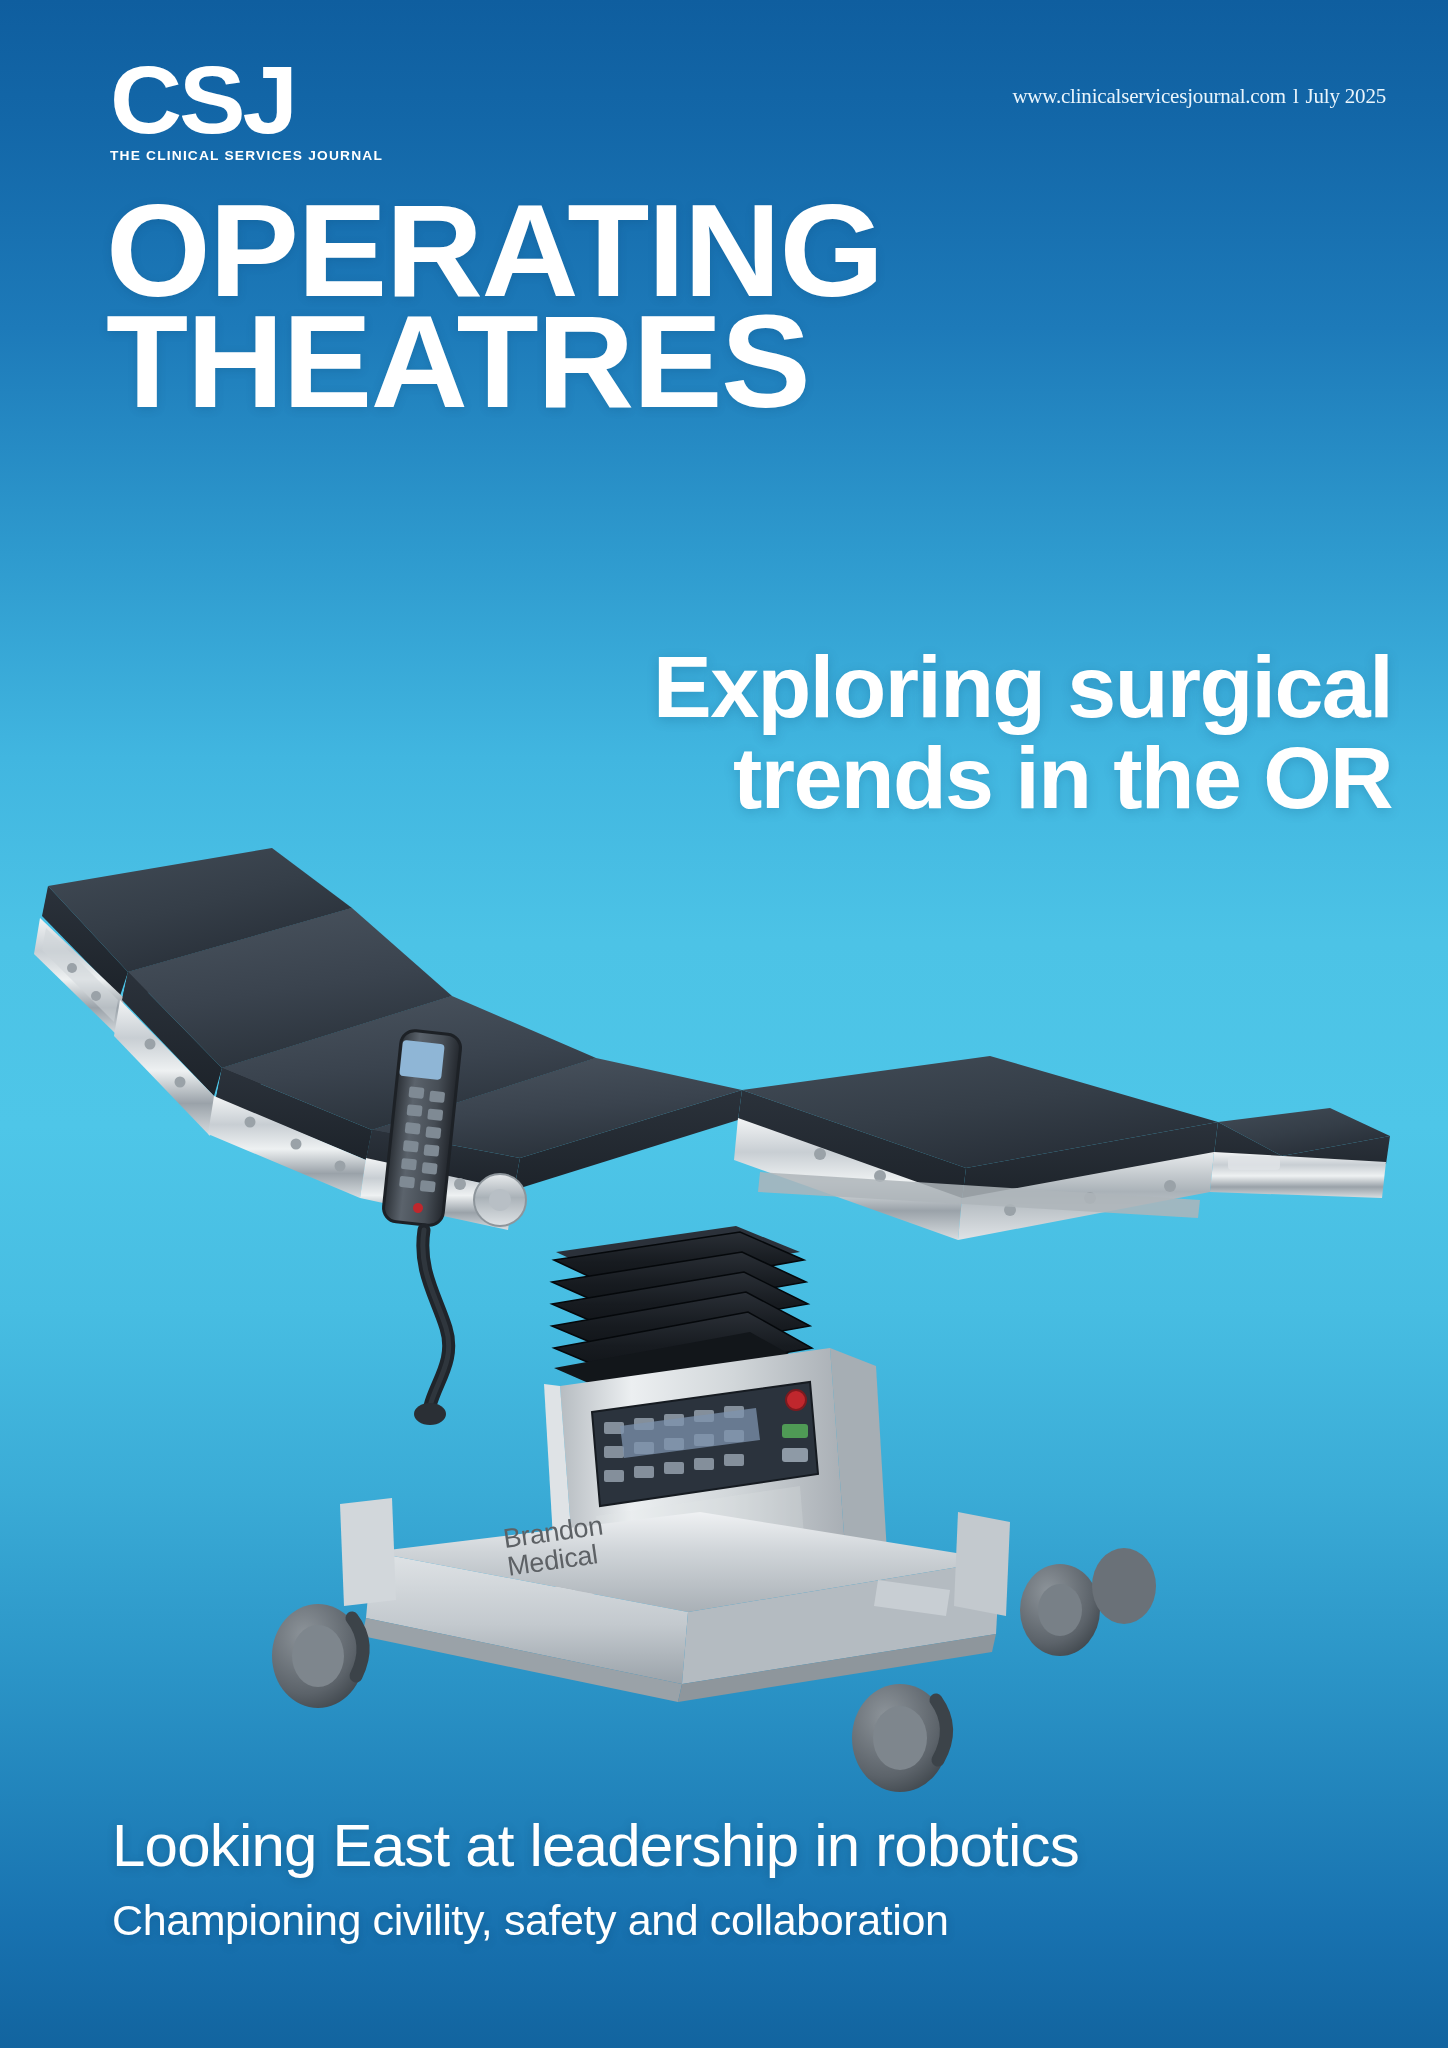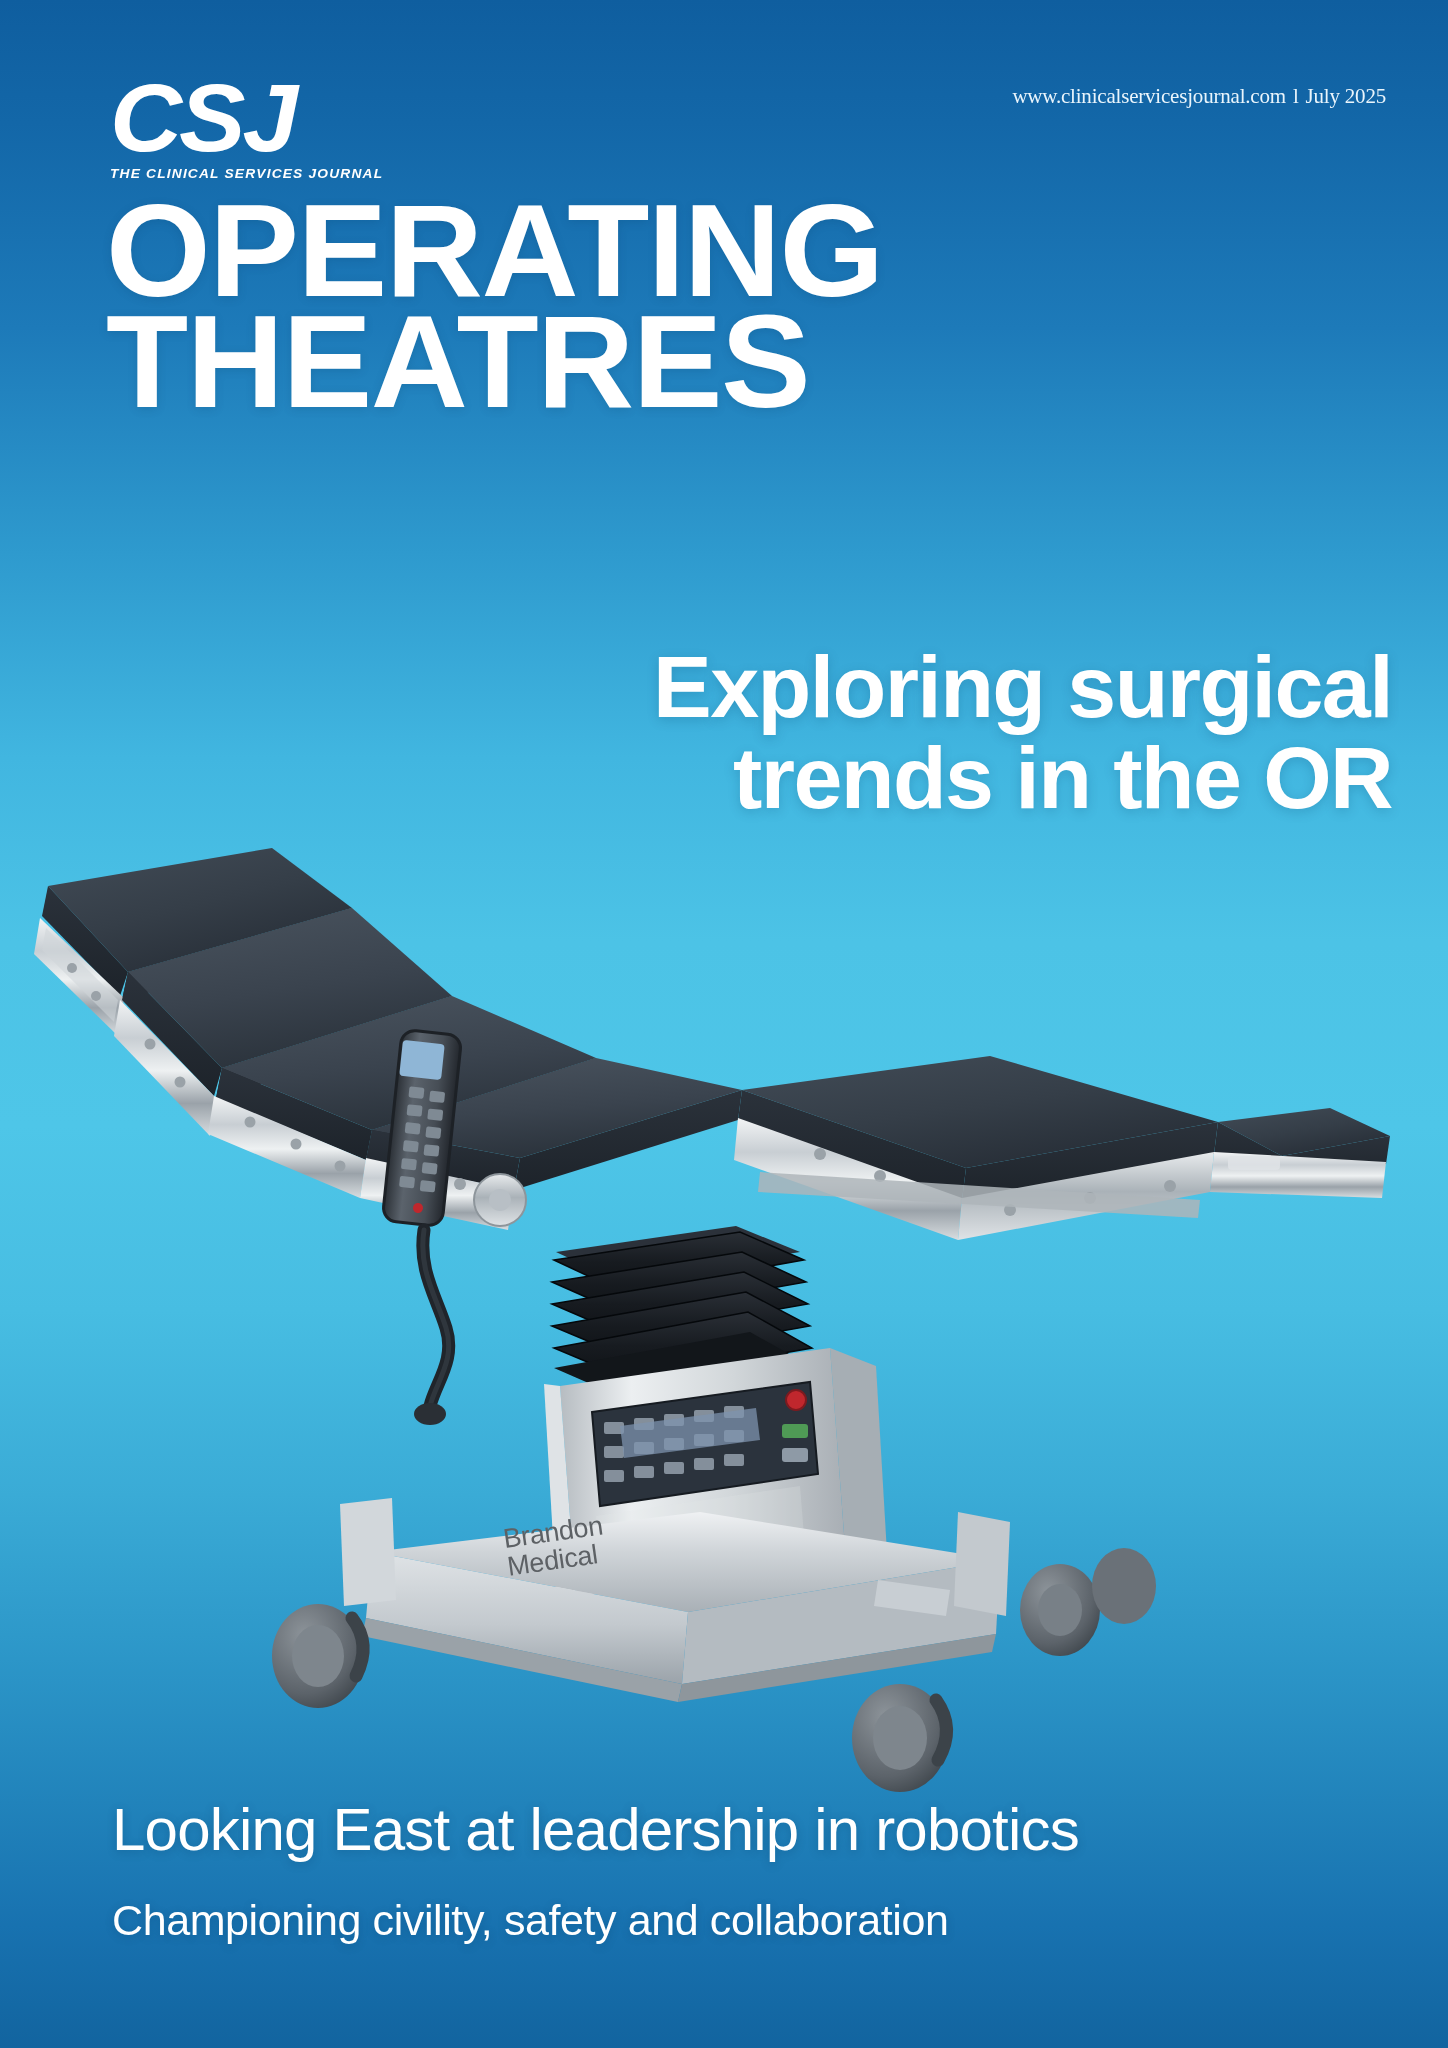--- a/index.html
+++ b/index.html
@@ -26,24 +26,23 @@
         #3aabd6 73%,
         #2c96c8 81%,
         #2183bb 88%,
         #1872b0 94%,
         #12649f 100%);
   }
 
   
   .masthead {
     position: absolute;
-    top: 74px;
+    top: 56px;
     left: 110px;
     z-index: 40;
-    font-style: italic;
   }
   .csj-logo {
     font-family: "Liberation Sans", sans-serif;
     font-weight: bold;
     font-size: 96px;
     line-height: 0.92;
     letter-spacing: -3px;
     color: #ffffff;
     display: block;
     transform: scaleX(1.04);
@@ -119,21 +118,21 @@
     color: #ffffff;
   }
   .bl-main {
     font-size: 60px;
     line-height: 1.12;
     letter-spacing: -0.8px;
     text-shadow: 0 2px 10px rgba(8,60,100,0.3);
     margin-top: 48px;
   }
   .bl-sub {
-    margin-top: 34px;
+    margin-top: 18px;
     font-size: 43px;
     line-height: 1.1;
     letter-spacing: -0.4px;
     text-shadow: 0 2px 9px rgba(8,60,100,0.3);
   }
 
   
   #product {
     position: absolute;
     left: 0;

